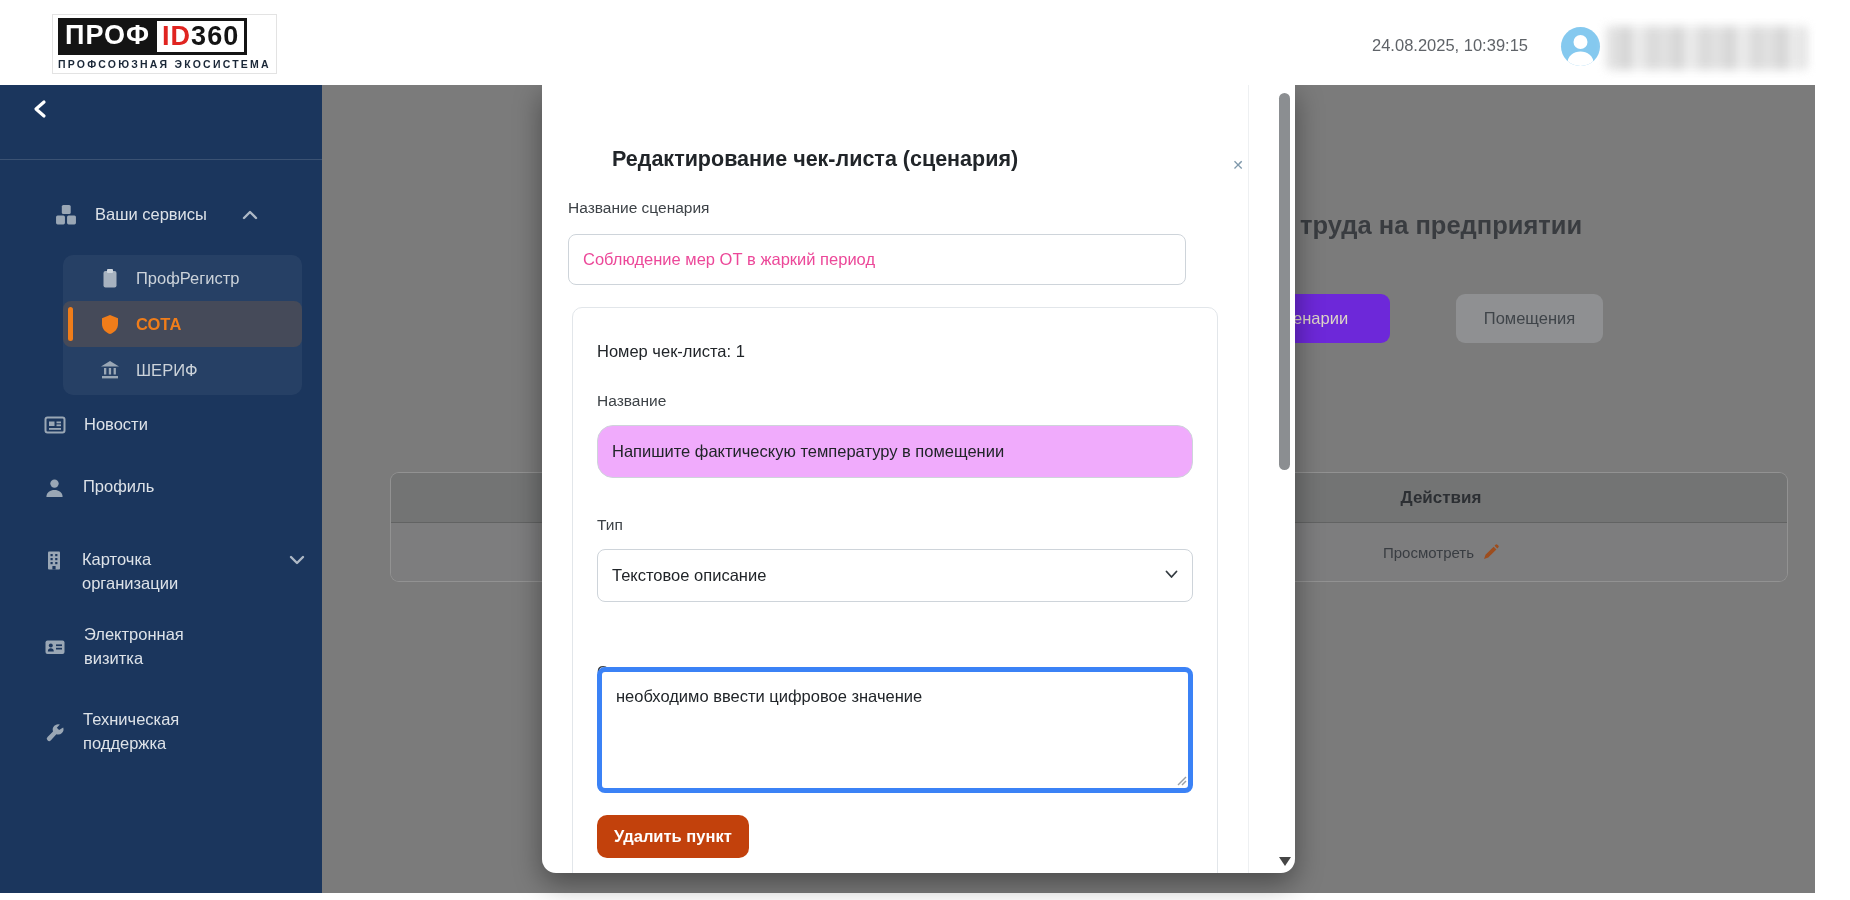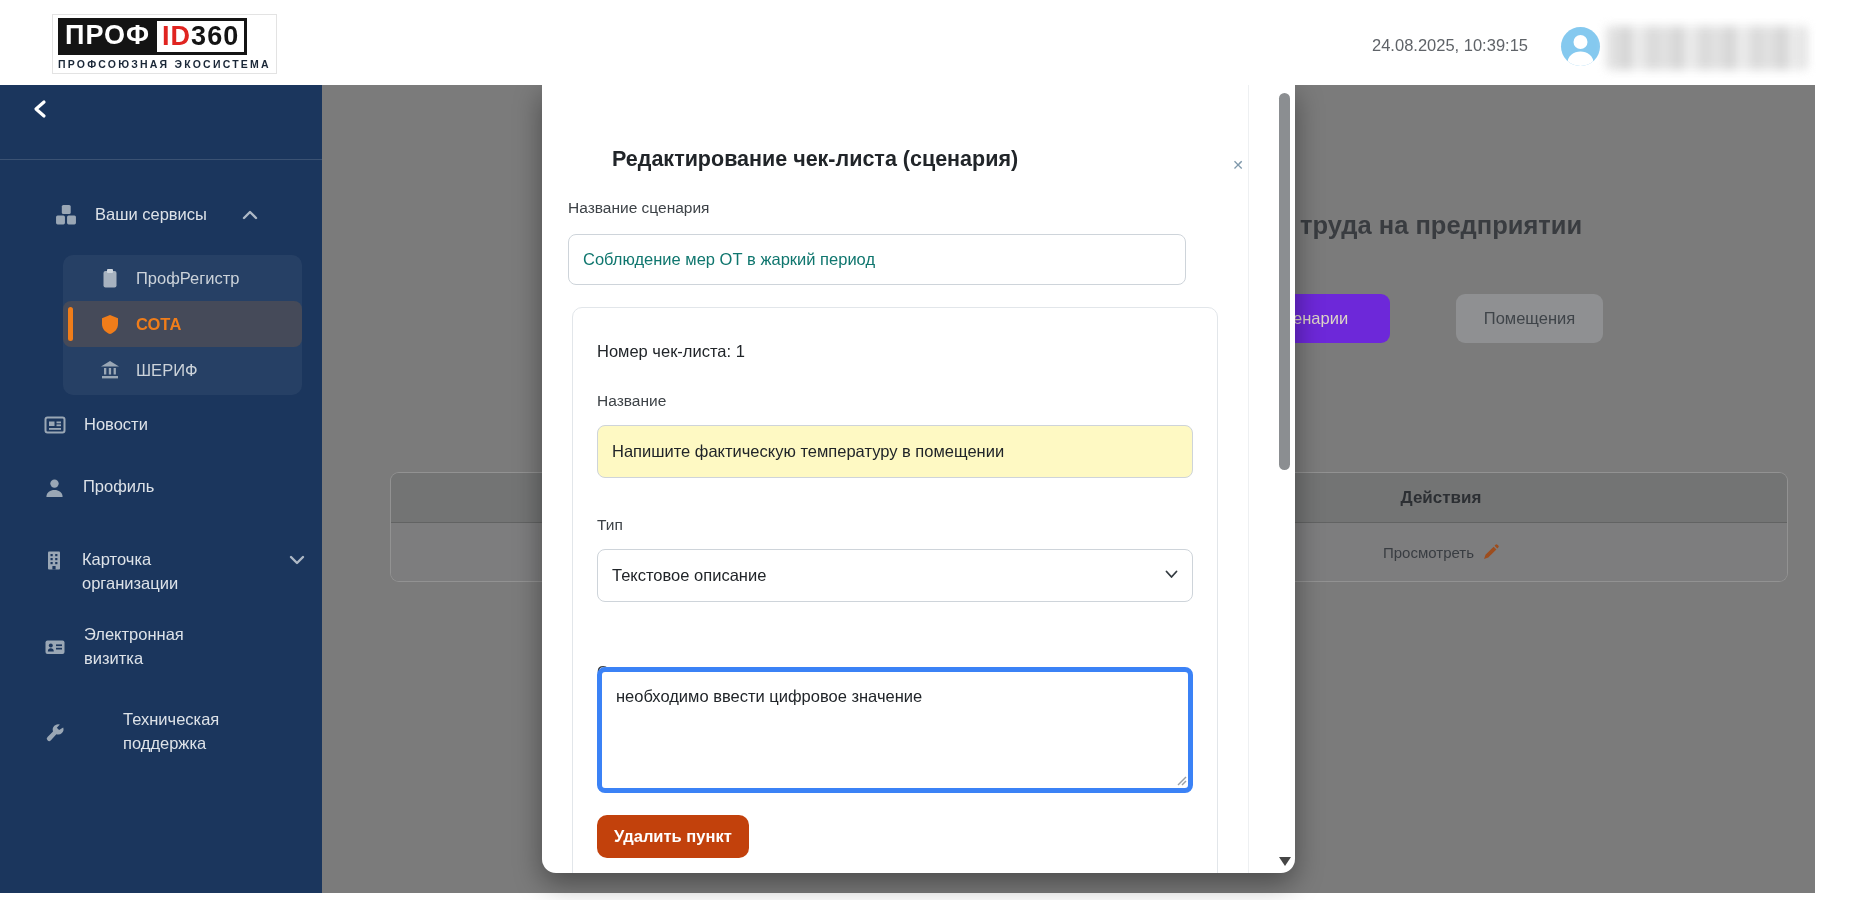--- a/index.html
+++ b/index.html
@@ -38,21 +38,21 @@
   .sub-item.active { background:#454a59; border-radius:8px; color:#f07d1a; font-weight:700; }
   .sub-item.active .abar { position:absolute; left:5px; top:6px; bottom:6px; width:5px; border-radius:3px; background:#f07d1a; }
   .nav-news { left:44px; top:322px; height:36px; }
   .nav-profile { left:44px; top:384px; height:36px; }
   .nav-org { left:44px; top:447px; height:56px; }
   .nav-org .lbl { width:130px;margin-top:23px; }
   .nav-org .chev { margin-left:58px; }
   .nav-ecard { left:44px; top:534px; height:56px; }
   .nav-ecard .lbl { width:130px; }
   .nav-support { left:44px; top:619px; height:56px; }
-  .nav-support .lbl { width:130px;margin-left:40px; }
+  .nav-support .lbl { width:130px; }
 
   
   .content { position:relative; flex:1; background:#7b7b7b; overflow:hidden; }
   .bg-title { position:absolute; left:978px; top:126px; font-size:25.5px; font-weight:700; color:#393c40; white-space:nowrap; }
   .tab { position:absolute; top:209px; height:49px; line-height:49px; text-align:center; border-radius:9px; font-size:16.5px; cursor:pointer; }
   .tab-active { left:908px; width:160px; background:#6d28d9; color:#ddd4c6; }
   .tab-idle { left:1134px; width:147px; background:#8f9092; color:#3f4449; }
   .bg-table { position:absolute; left:69px; top:388px; width:1396px; height:108px; border-radius:8px; overflow:hidden; box-shadow:0 0 0 1px rgba(255,255,255,.18); }
   .t-head { position:relative; height:50px; background:#737474; border-bottom:1px solid rgba(0,0,0,.14); }
   .t-head .cell { position:absolute; left:900px; top:0; width:300px; height:50px; line-height:50px; text-align:center; font-weight:700; font-size:17px; color:#2c2f33; }
@@ -61,26 +61,26 @@
   .add-btn { position:absolute; left:68px; top:523px; width:177px; height:48px; line-height:48px; padding-left:15px; border-radius:8px; background:#3d6290; color:#c7d1db; font-size:16.5px; white-space:nowrap; overflow:hidden; border:none; text-align:left; cursor:pointer; }
 
   
   .modal { position:absolute; left:542px; top:85px; width:753px; height:788px; background:#ffffff; border-radius:0 0 14px 14px; box-shadow:0 10px 28px rgba(0,0,0,.4); overflow:hidden; z-index:20; }
   .m-divider { position:absolute; left:706px; top:0; width:1px; height:100%; background:#eef0f2; }
   .m-thumb { position:absolute; left:737px; top:8px; width:11px; height:377px; border-radius:6px; background:#8b8e91; cursor:pointer; }
   .m-arrow { position:absolute; left:737px; top:772px; width:0; height:0; border-left:6px solid transparent; border-right:6px solid transparent; border-top:9px solid #464646; cursor:pointer; }
   .m-title { position:absolute; left:26px; top:62px; font-size:21.5px; font-weight:700; color:#212529;margin-left:44px; }
   .m-close { position:absolute; left:686px; top:70px; width:20px; height:20px; background:none; border:none; font-size:14px; color:#7f98ab; cursor:pointer; line-height:20px; text-align:center; }
   .m-label1 { position:absolute; left:26px; top:114px; font-size:15.5px; color:#3d4247; }
-  .m-input1 { position:absolute; left:26px; top:149px; width:618px; height:51px; border:1px solid #ced4da; border-radius:8px; padding:0 14px; font-size:16.5px; color:#0f766e; font-family:inherit; background:#fff; }
+  .m-input1 { position:absolute; left:26px; top:149px; width:618px; height:51px; border:1px solid #ced4da; border-radius:8px; padding:0 14px; font-size:16.5px; color:#ec4899; font-family:inherit; background:#fff; }
   .card { position:absolute; left:30px; top:222px; width:646px; height:660px; border:1px solid #e2e6ea; border-radius:10px; background:#fff; }
   .c-number { position:absolute; left:24px; top:34px; font-size:16.5px; color:#212529; }
   .c-label { position:absolute; left:24px; font-size:15.5px; color:#3d4247; }
   .c-label-name { top:84px; }
-  .c-input { position:absolute; left:24px; top:117px; width:596px; height:53px; border:1px solid #ced4da; border-radius:8px; padding:0 14px; font-size:16.5px; color:#212529; font-family:inherit; background:#fef9c3; }
+  .c-input { position:absolute; left:24px; top:117px; width:596px; height:53px; border:1px solid #ced4da; border-radius:16px; padding:0 14px; font-size:16.5px; color:#212529; font-family:inherit; background:#f0abfc; }
   .c-label-type { top:208px; }
   .c-select { position:absolute; left:24px; top:241px; width:596px; height:53px; border:1px solid #ced4da; border-radius:8px; background:#fff; display:flex; align-items:center; padding:0 14px; font-size:16.5px; color:#212529; cursor:pointer; }
   .c-select .caret { position:absolute; right:14px; top:20px; }
   .c-label-desc { top:326px;margin-top:28px; }
   .c-textarea { position:absolute; left:24px; top:359px; width:596px; height:126px; border:5px solid #3b82f6; border-radius:8px; background:#fff; padding:13px 14px; font-size:16.5px; color:#212529; line-height:1.4; cursor:text; }
   .resize-grip { position:absolute; right:3px; bottom:3px; }
   .c-delete { position:absolute; left:24px; top:507px; height:43px; padding:0 17px; border:none; border-radius:10px; background:#c2410c; color:#ffffff; font-size:16.5px; font-weight:700; font-family:inherit; cursor:pointer; }
 </style>
 </head>
 <body>

